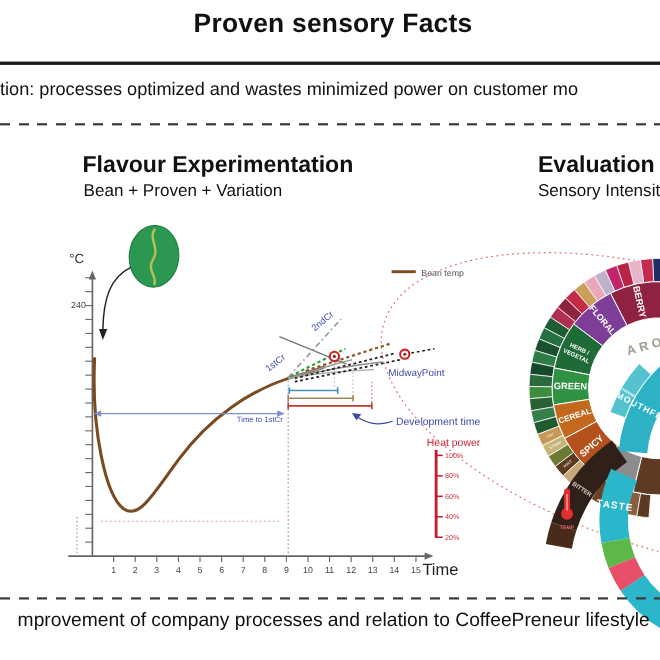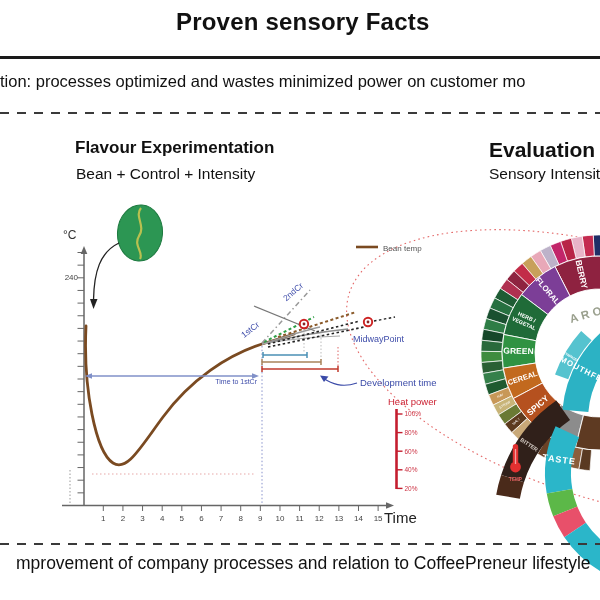--- a/index.html
+++ b/index.html
@@ -6,38 +6,38 @@
   body{width:600px;height:600px;overflow:hidden;position:relative;background:#fff;
        font-family:"Liberation Sans",sans-serif;color:#111;}
   .abs{position:absolute;white-space:nowrap;}
   #page-title{left:131px;top:8px;font-size:24px;font-weight:600;letter-spacing:.2px;margin-left:45px;}
   #top-rule{left:0;top:56px;width:600px;height:3px;background:#1a1a1a;}
   #top-note{left:0;top:72px;font-size:16.5px;}
   .dash-line{left:0;width:600px;height:2px;
      background:repeating-linear-gradient(90deg,#3a3a3a 0 9px,transparent 9px 17px);}
   #dash-top{top:112px;}
   #dash-bottom{top:543px;}
-  #left-title{left:75px;top:138px;font-size:17px;font-weight:600;}
+  #left-title{left:75px;top:138px;font-size:21px;font-weight:600;}
   #left-subtitle{left:76px;top:165px;font-size:15.5px;}
   #right-title{left:489px;top:138px;font-size:21px;font-weight:600;}
   #right-subtitle{left:489px;top:165px;font-size:15.5px;}
   #bottom-note{left:16px;top:553px;font-size:17.5px;}
   svg{position:absolute;left:0;top:0;}
   text{font-family:"Liberation Sans",sans-serif;}
 </style>
 </head>
 <body>
 
 <div class="abs" id="page-title">Proven sensory Facts</div>
 <div class="abs" id="top-rule"></div>
 <div class="abs" id="top-note">tion: processes optimized and wastes minimized power on customer mo</div>
 <div class="abs dash-line" id="dash-top"></div>
 
 <div class="abs" id="left-title">Flavour Experimentation</div>
-<div class="abs" id="left-subtitle">Bean + Control + Intensity</div>
+<div class="abs" id="left-subtitle">Bean + Proven + Variation</div>
 <div class="abs" id="right-title">Evaluation</div>
 <div class="abs" id="right-subtitle">Sensory Intensity</div>
 
 <svg id="canvas" width="600" height="600" viewBox="0 0 600 600">
 
   <ellipse cx="615" cy="375" rx="278" ry="126" fill="none" stroke="#dd4444" stroke-width="1.1" stroke-dasharray="1.6 3.2" opacity="0.8" transform="rotate(17 615 375)"></ellipse>
 
   <g>
 
     <line x1="84" y1="252" x2="84" y2="505.5" stroke="#666" stroke-width="1.5"></line>

